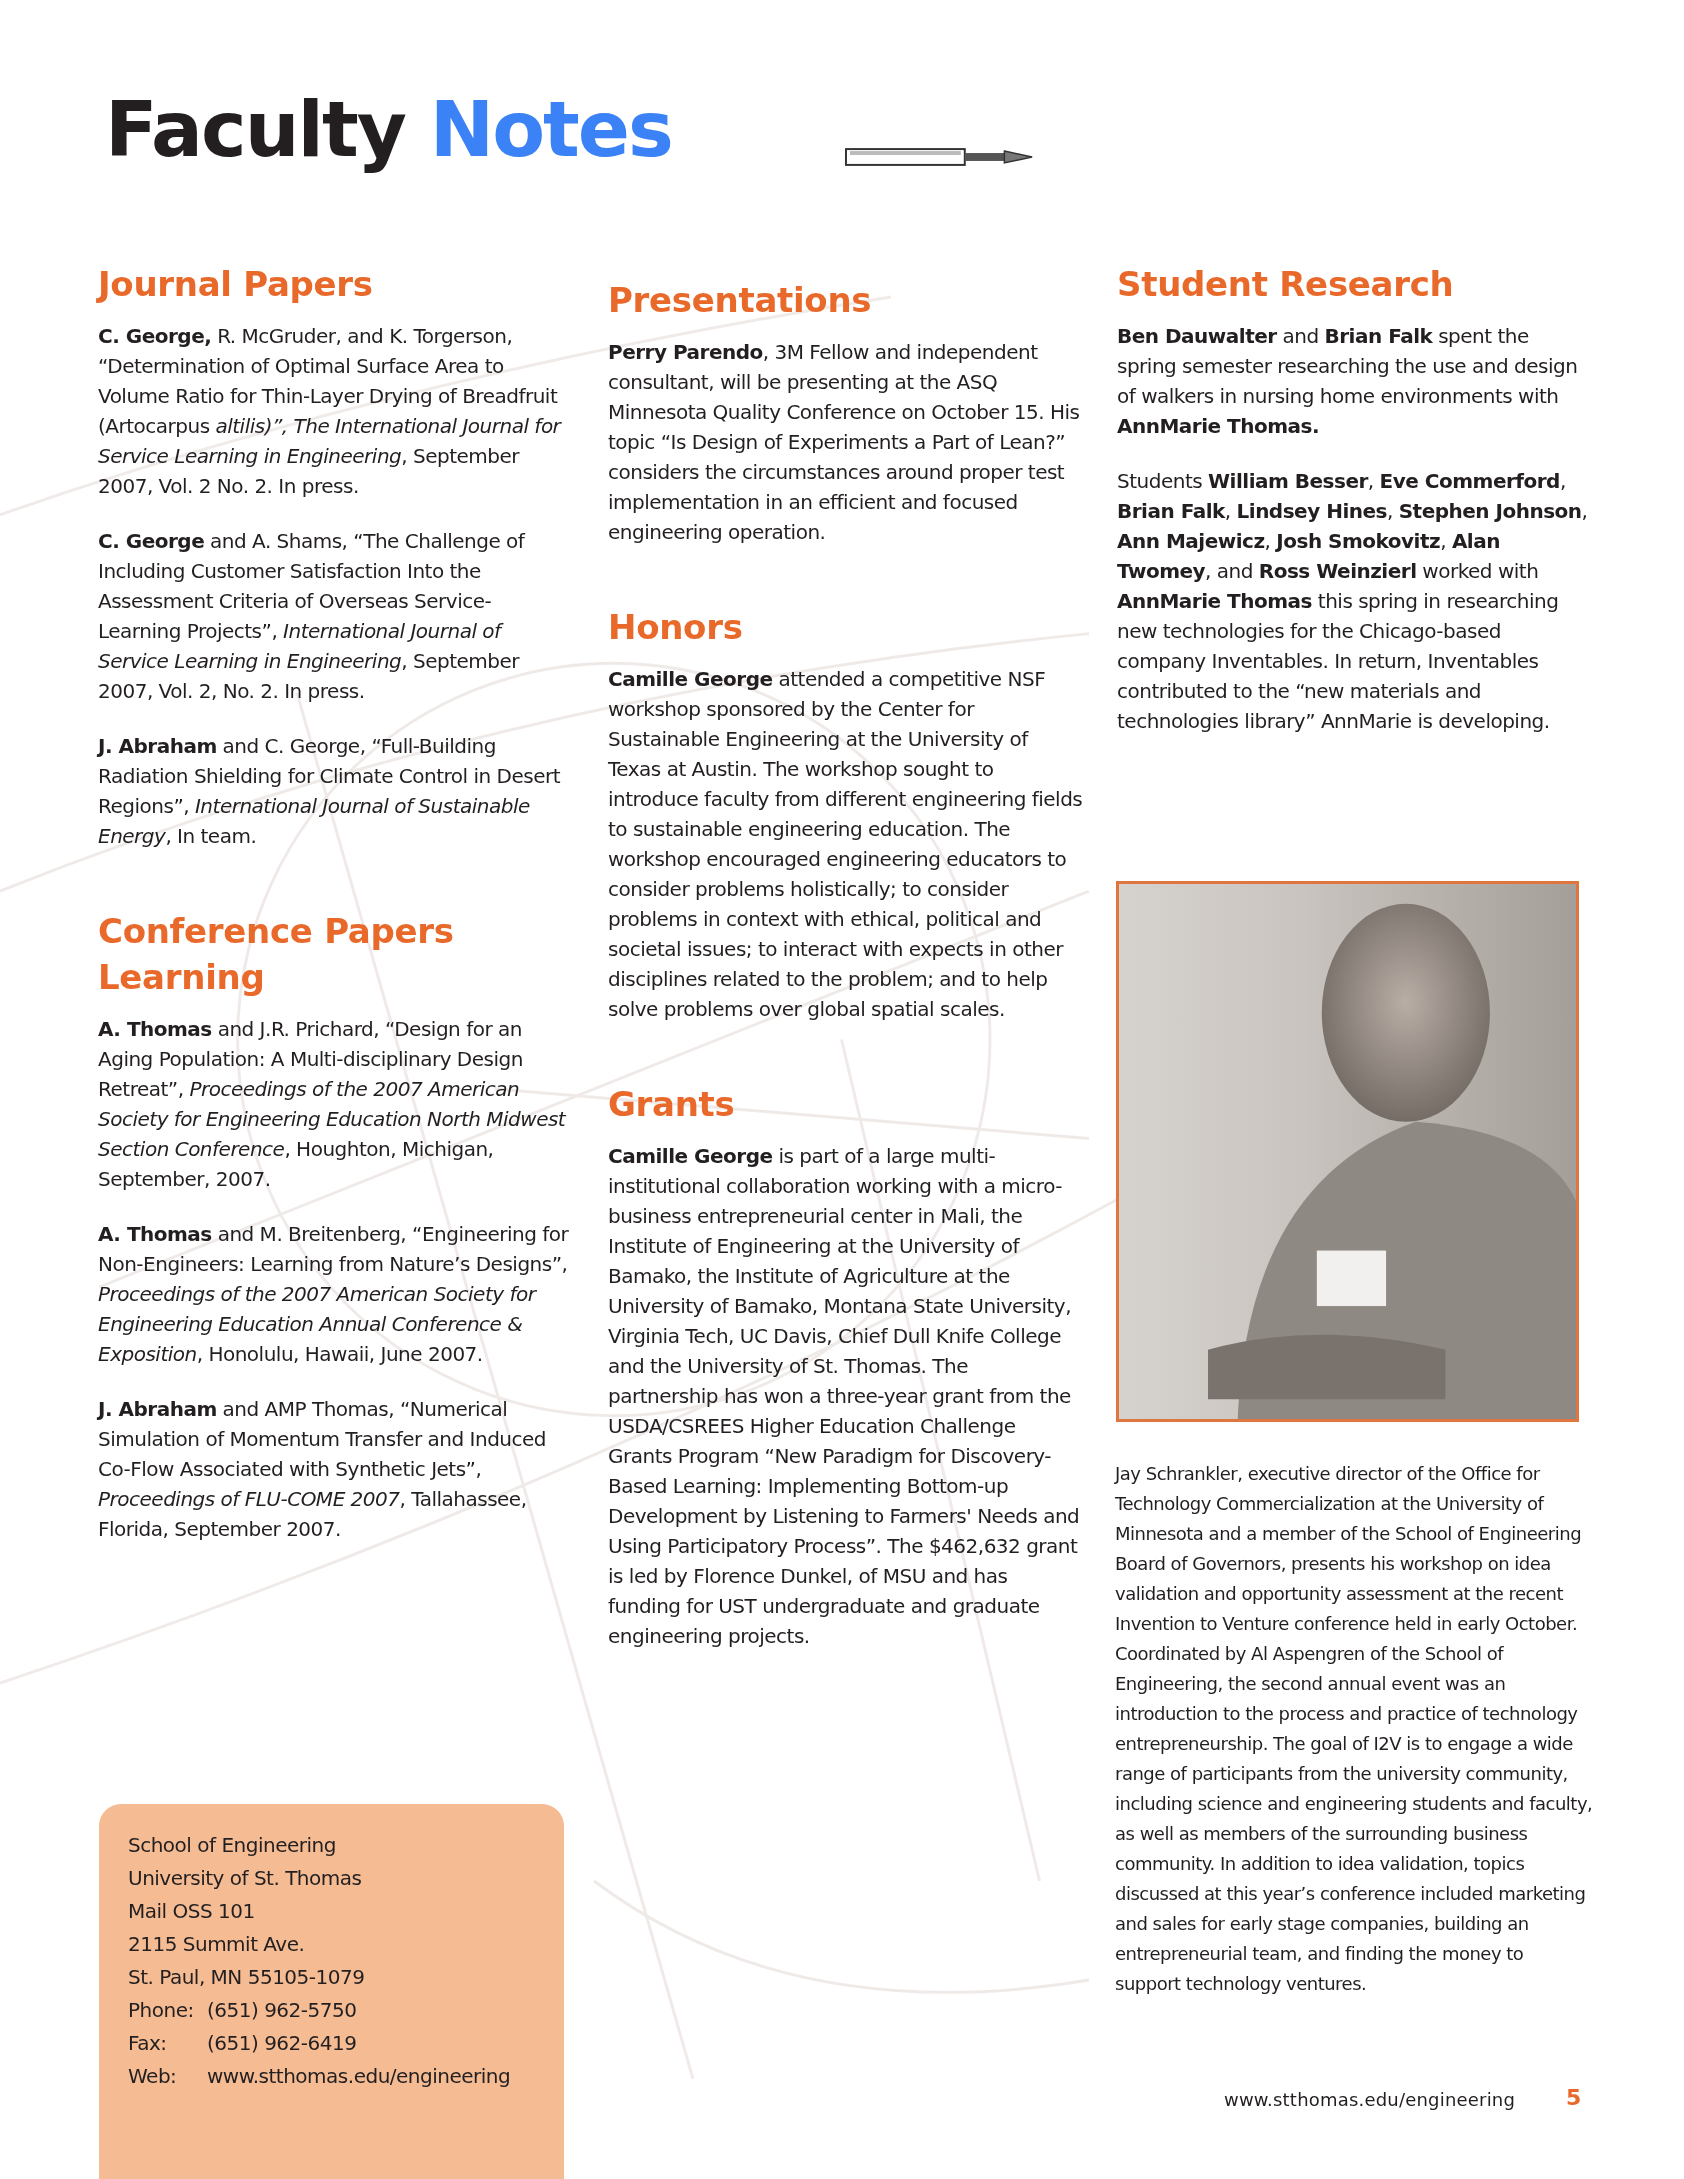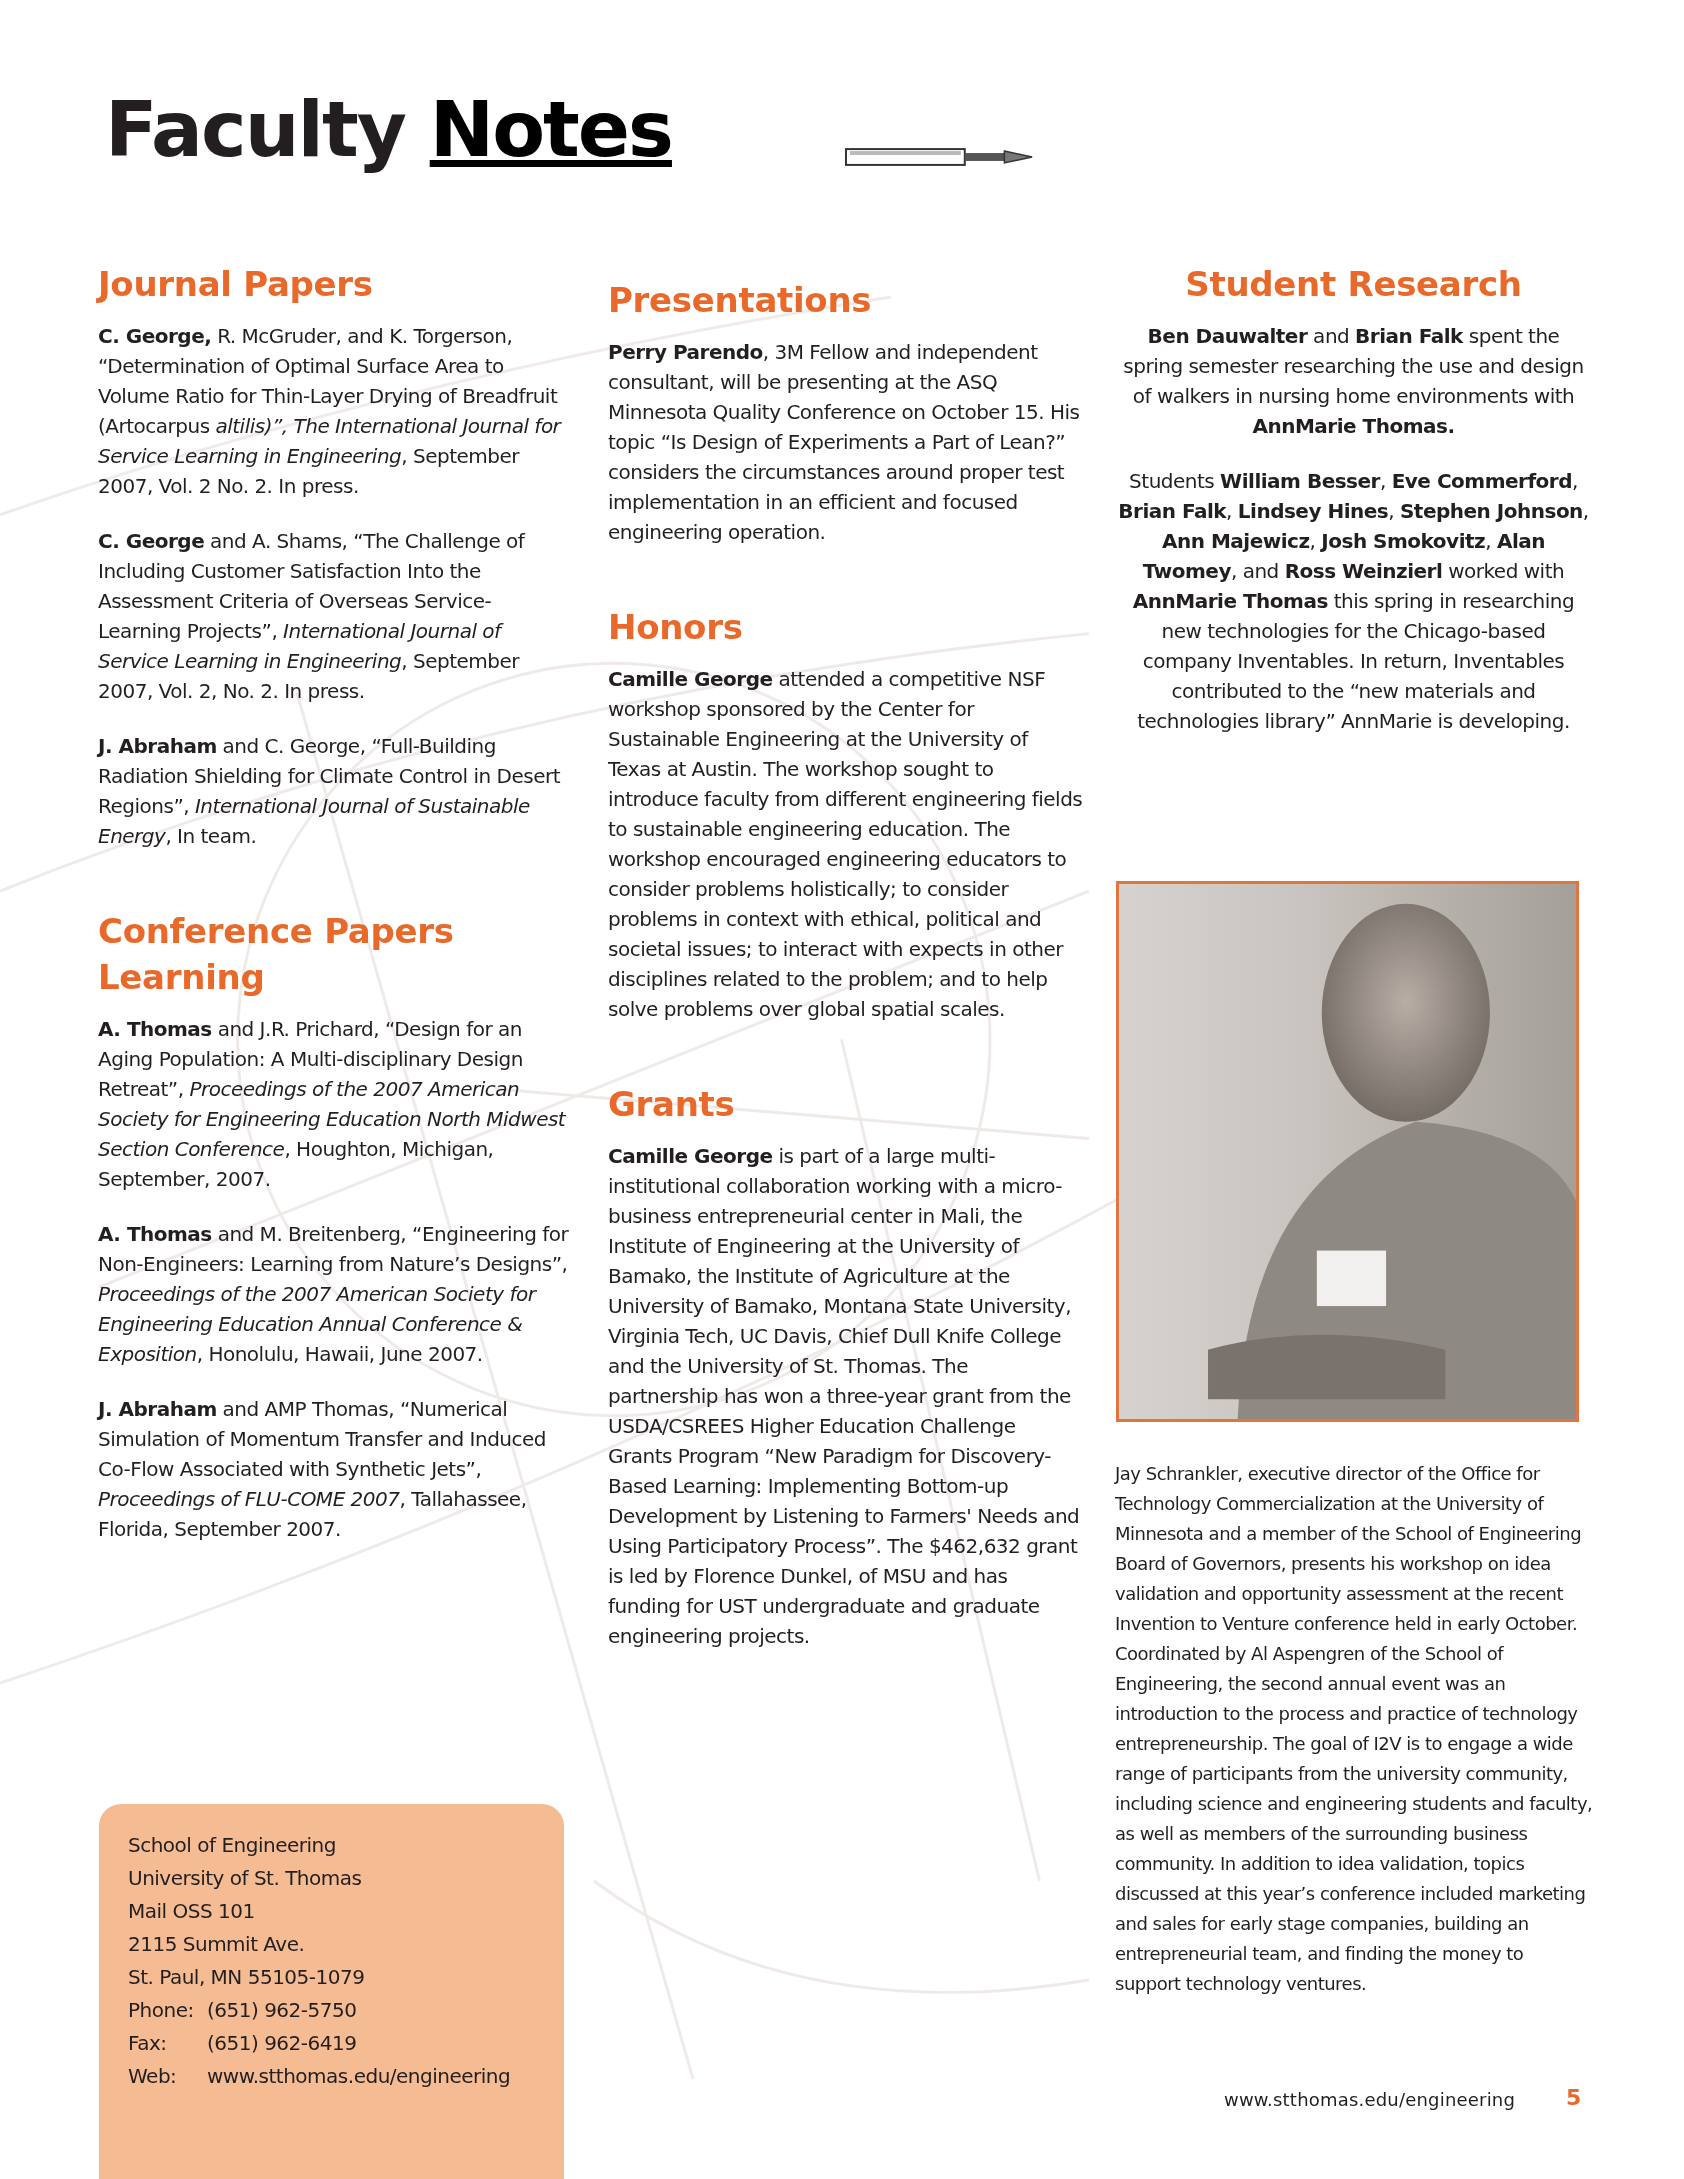--- a/index.html
+++ b/index.html
@@ -12,27 +12,27 @@
   .bg-map {
     position: absolute; left: 0; top: 0; width: 1684px; height: 2179px;
     pointer-events: none;
   }
   .title {
     position: absolute; left: 105px; top: 91px;
     font-family: "DejaVu Sans", sans-serif; font-weight: bold;
     font-size: 77px; letter-spacing: -2px; line-height: 1;
   }
   .title .dark { color: #231f20; }
-  .title .accent { color: #000000; text-decoration: underline; }
+  .title .accent { color: #3b82f6; }
   .pen-icon { position: absolute; left: 844px; top: 145px; width: 198px; height: 24px; }
 
   .col { position: absolute; top: 261px; }
   .col1 { left: 98px; width: 475px; }
   .col2 { left: 608px; width: 475px; margin-top: 16px; }
-  .col3 { left: 1117px; width: 473px; text-align: center; }
+  .col3 { left: 1117px; width: 473px; }
 
   h2 {
     font-family: "DejaVu Sans", sans-serif; font-weight: bold;
     color: #e8692a; font-size: 34px; line-height: 46px; margin: 0 0 14px 0;
     letter-spacing: -0.3px;
   }
   p.body {
     font-family: "DejaVu Sans", sans-serif; font-size: 20px; line-height: 30px;
     margin: 0 0 25px 0; letter-spacing: -0.5px;
   }

